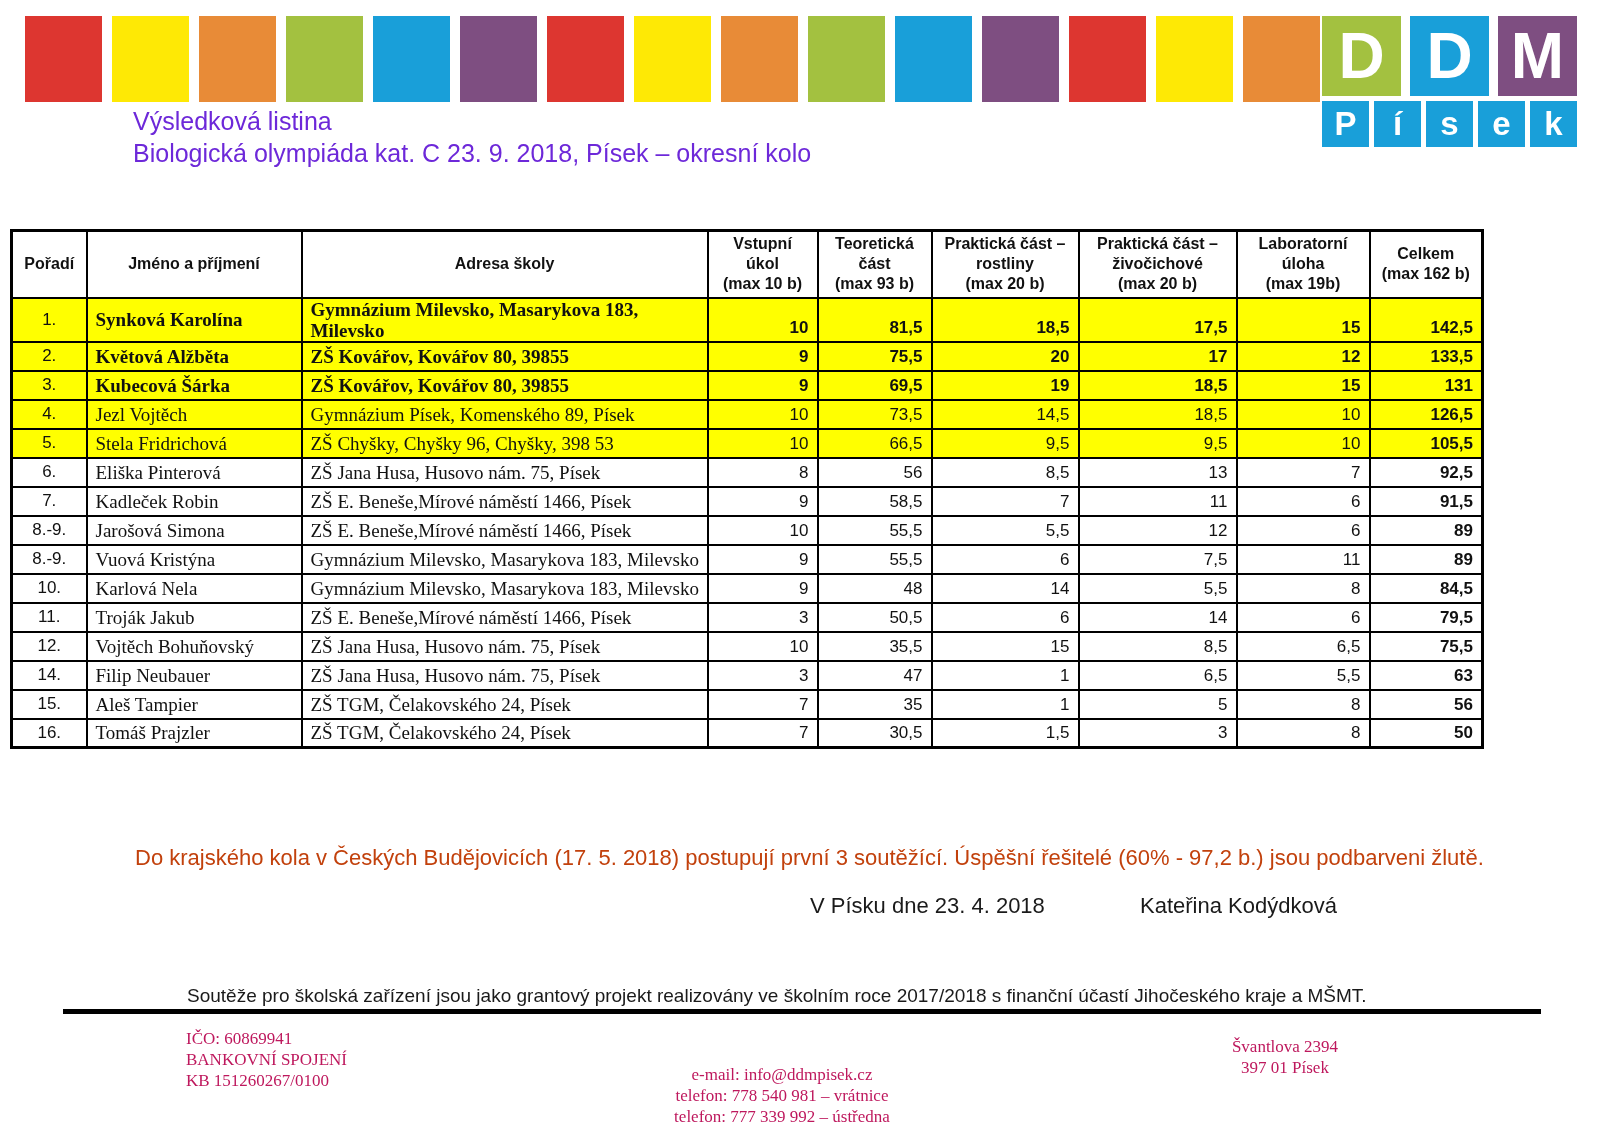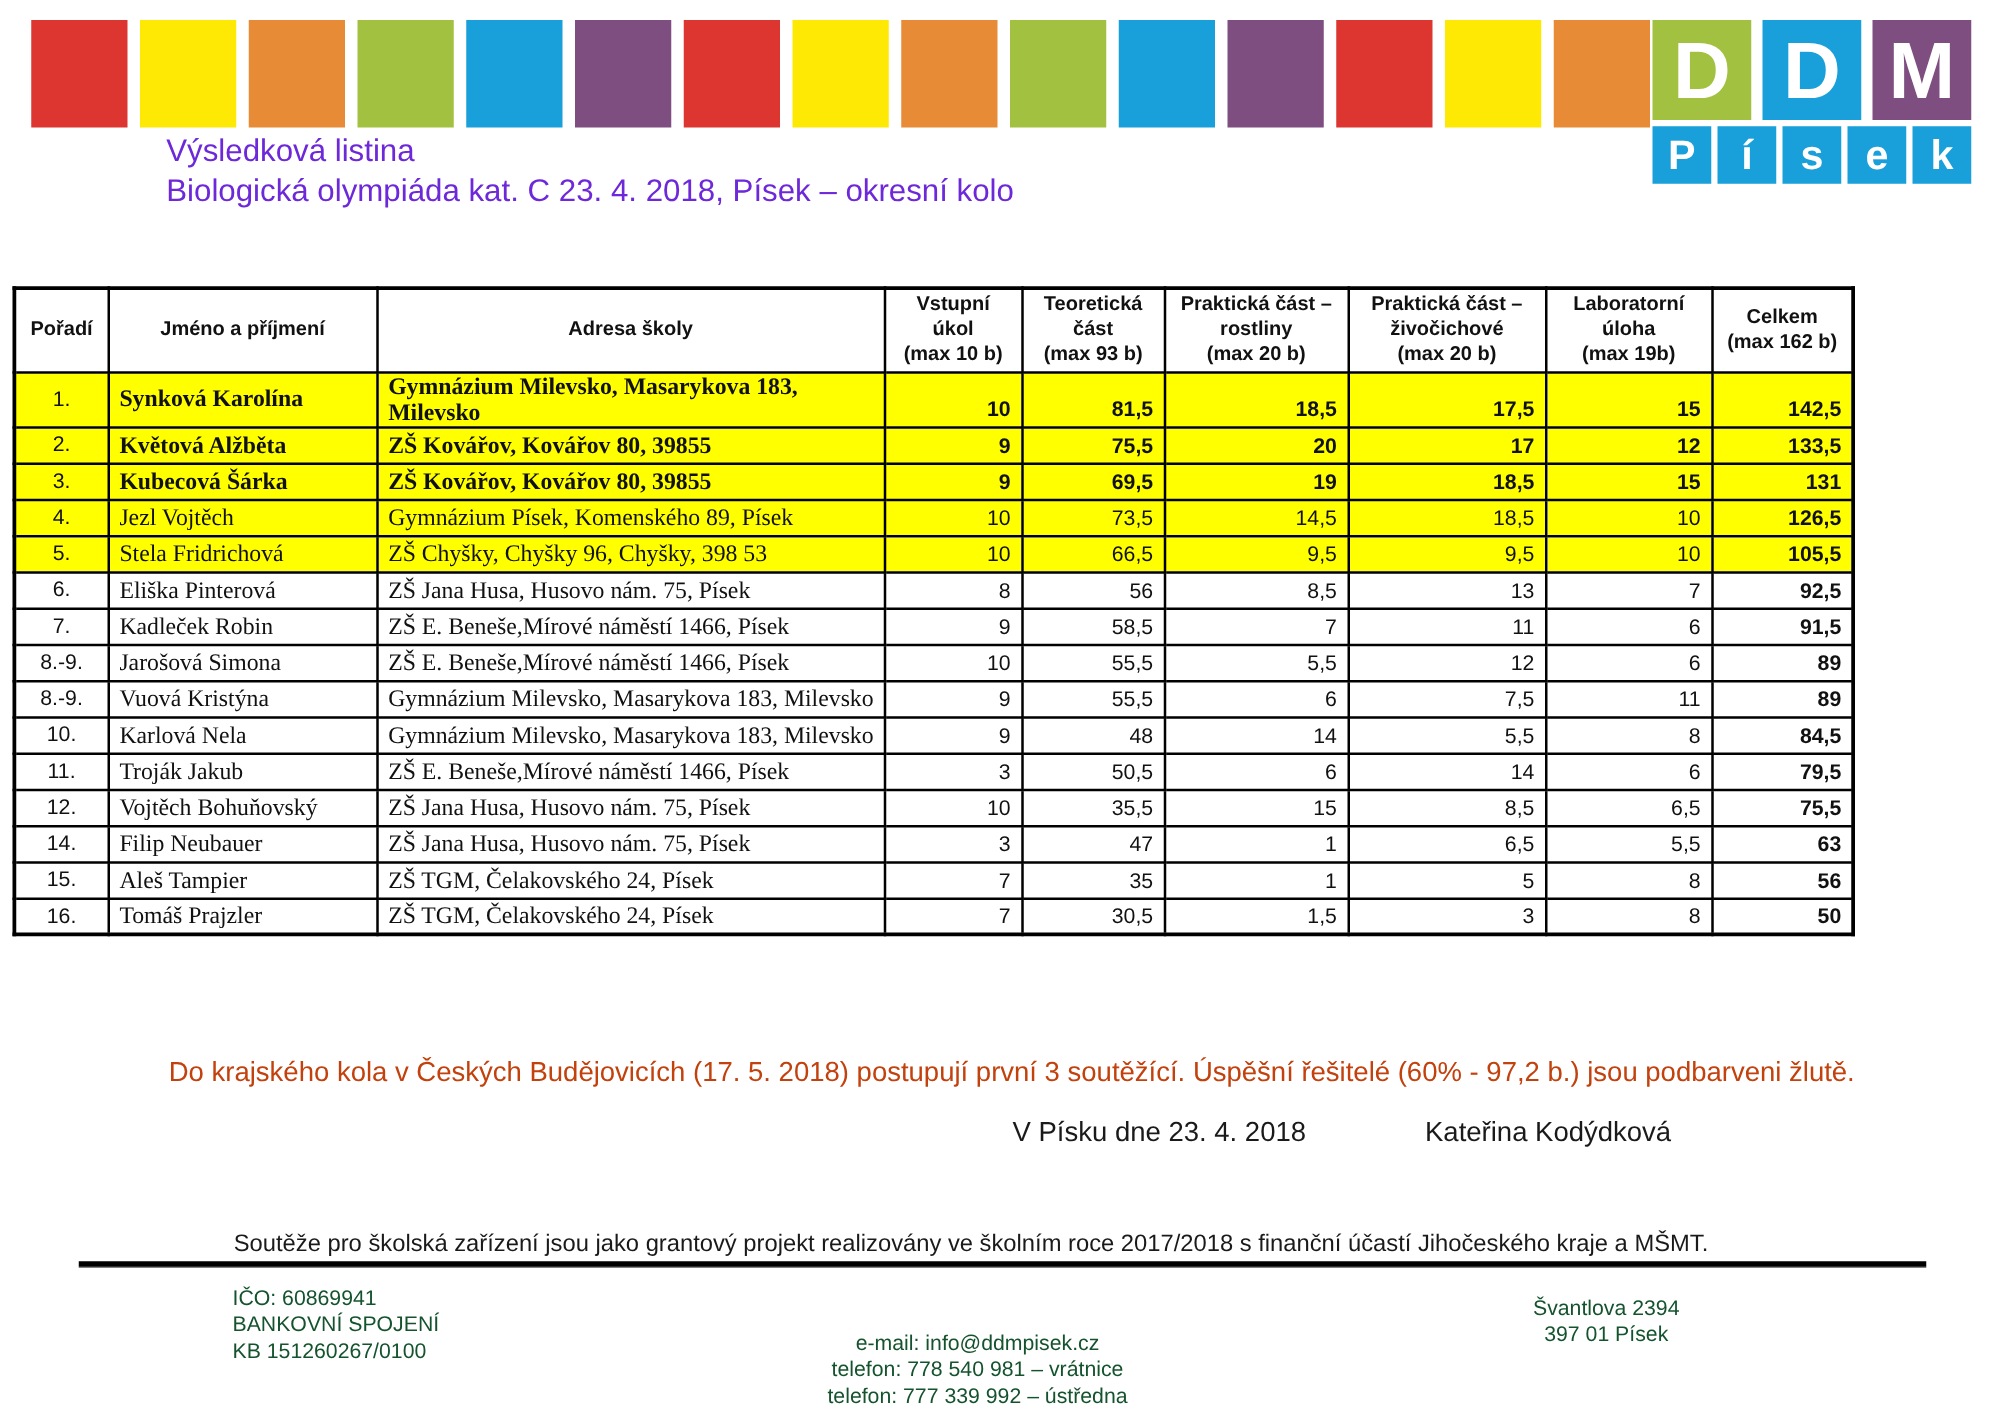--- a/index.html
+++ b/index.html
@@ -45,21 +45,21 @@
 
   
   .note { position: absolute; left: 135px; top: 845px; font-size: 22px; color: #c2410c; }
   .signline { position: absolute; top: 893px; font-size: 22px; color: #1a1a1a; }
   .sign-place { left: 810px; } .sign-name { left: 1140px; }
 
   
   .footer-sentence { position: absolute; left: 187px; top: 985px; font-size: 19px; color: #1a1a1a; }
   .rule { position: absolute; left: 63px; top: 1009px; width: 1478px; height: 2px;
     border-top: 4px solid #000; border-bottom: 1px solid #000; }
-  .contact { position: absolute; font-size: 17px; line-height: 21px; color: #14532d; }
+  .contact { position: absolute; font-size: 17px; line-height: 21px; color: #be185d; font-family: Liberation Serif, serif; }
   .contact-left { left: 186px; top: 1028px; }
   .contact-center { left: 632px; top: 1028px; width: 300px; text-align: center; margin-top: 36px; }
   .contact-right { left: 1160px; top: 1036px; width: 250px; text-align: center; }
 </style>
 </head>
 <body>
 
 <div class="banner">
     <div class="sq" style="background: rgb(221, 54, 48);"></div>
     <div class="sq" style="background: rgb(254, 233, 5);"></div>
@@ -88,21 +88,21 @@
       <div class="psq" style="background: rgb(25, 159, 217);">P</div>
       <div class="psq" style="background: rgb(25, 159, 217);">í</div>
       <div class="psq" style="background: rgb(25, 159, 217);">s</div>
       <div class="psq" style="background: rgb(25, 159, 217);">e</div>
       <div class="psq" style="background: rgb(25, 159, 217);">k</div>
     </div>
 </div>
 
 <div class="titleblock">
   <div>Výsledková listina</div>
-  <div>Biologická olympiáda kat. C  23. 4. 2018, Písek – okresní kolo</div>
+  <div>Biologická olympiáda kat. C  23. 9. 2018, Písek – okresní kolo</div>
 </div>
 
 <table class="results">
   <colgroup>
     <col style="width:75px">
       <col style="width:215px">
       <col style="width:406px">
     <col style="width:110px">
       <col style="width:114px">
       <col style="width:147px">

